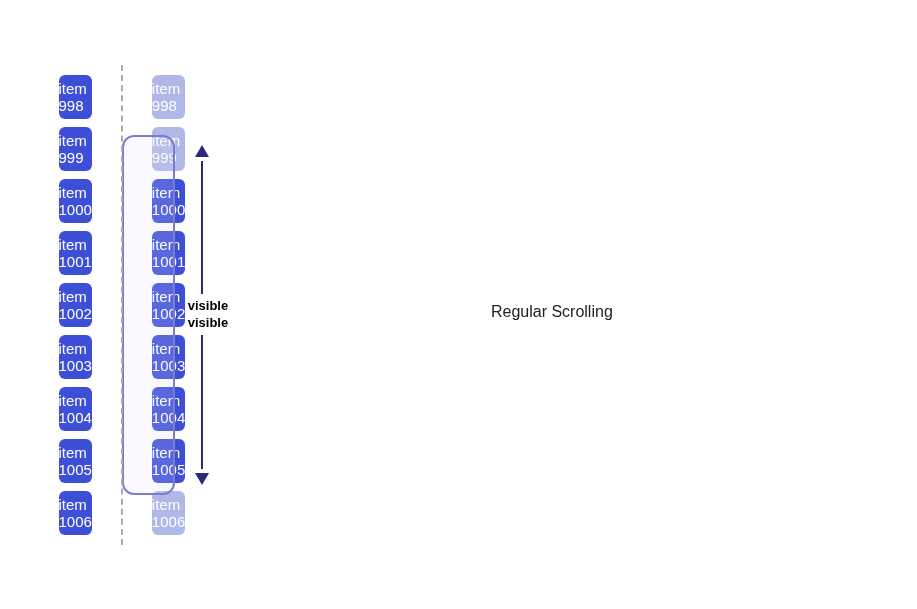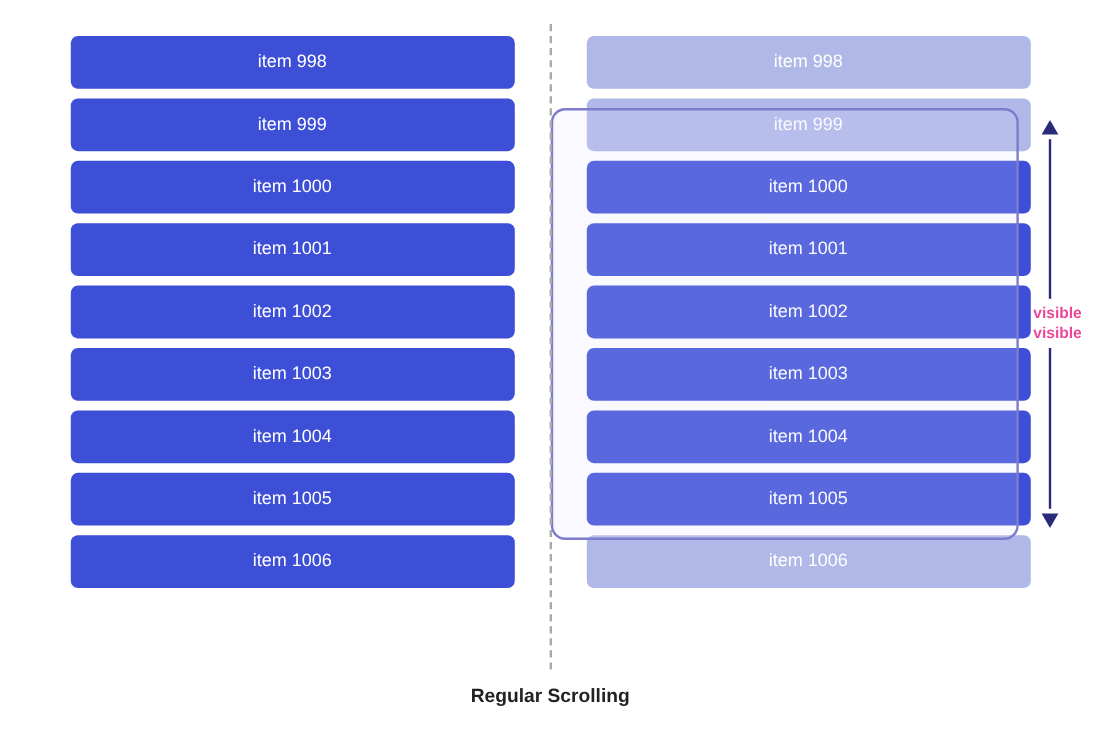--- a/index.html
+++ b/index.html
@@ -10,21 +10,21 @@
       height: 609px;
       display: flex;
       align-items: center;
       justify-content: center;
     }
 
     .diagram {
       width: 860px;
       height: 570px;
       display: flex;
-      flex-direction: column;
+      flex-direction: row;
       align-items: center;
       position: relative;
     }
 
     .columns-wrapper {
       display: flex;
       width: 100%;
       flex: 1;
       position: relative;
     }
@@ -127,21 +127,21 @@
     .labels-row {
       display: flex;
       width: 100%;
       margin-top: 14px;
     }
 
     .col-label {
       flex: 1;
       text-align: center;
       font-size: 16px;
-      font-weight: bold;
+      font-weight: normal;
       color: #222;
     }
   </style>
 </head>
 <body>
 
 <div class="diagram">
   <div class="columns-wrapper">
 
     <div class="column" id="left-col">
@@ -168,21 +168,21 @@
         <div class="item-bar item-active">item 1004</div>
         <div class="item-bar item-active">item 1005</div>
         <div class="item-bar item-inactive">item 1006</div>
       </div>
 
     <div class="viewport-box">
 
       <div class="arrow-area">
         <div class="arrow-head-up"></div>
         <div class="arrow-line"></div>
-        <div style="text-align:right; font-size:13px; font-weight:bold; color:#ec4899; line-height:1.3;padding-left:12px;">
+        <div style="text-align:right; font-size:13px; font-weight:bold; color:#000000; line-height:1.3;padding-left:12px;">
           <span>visible</span><br>
           <span>visible</span>
         </div>
         <div class="arrow-line"></div>
         <div class="arrow-head-down"></div>
       </div>
     </div>
   </div>
 
   <div class="labels-row">

